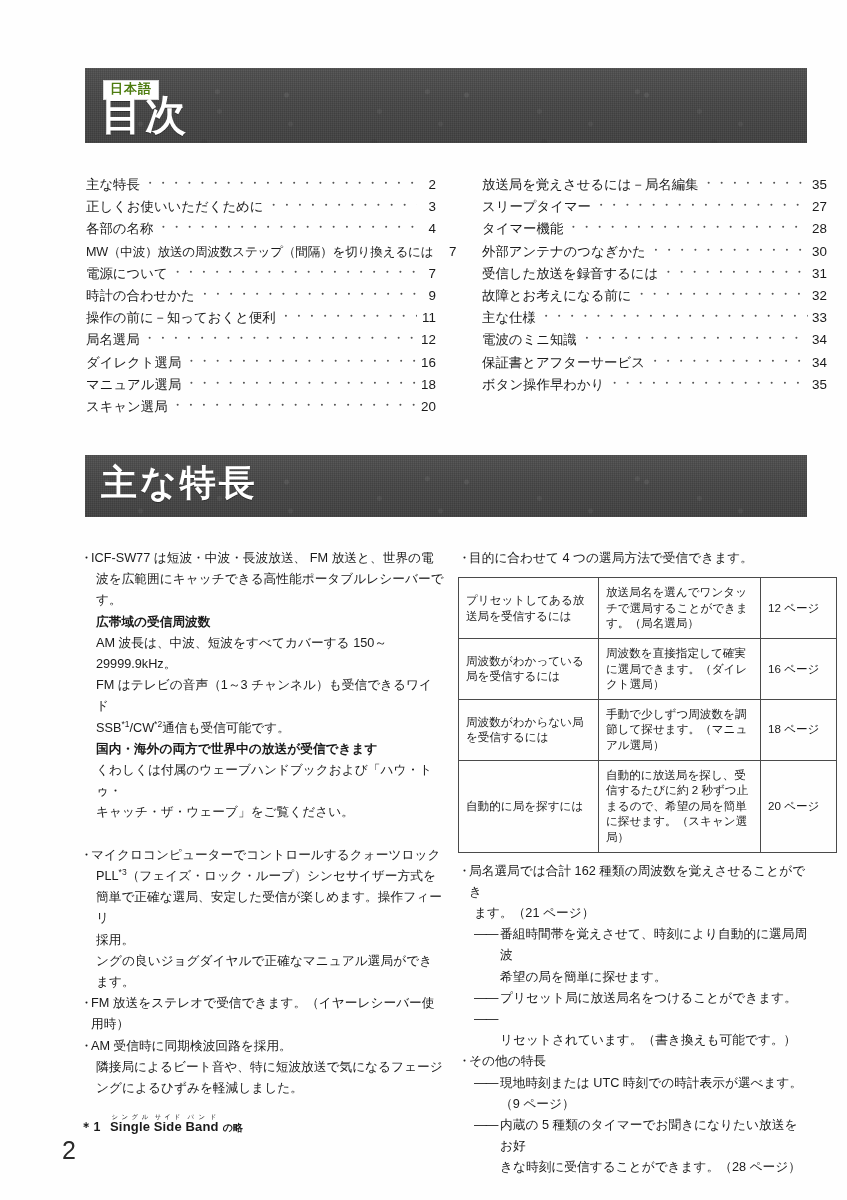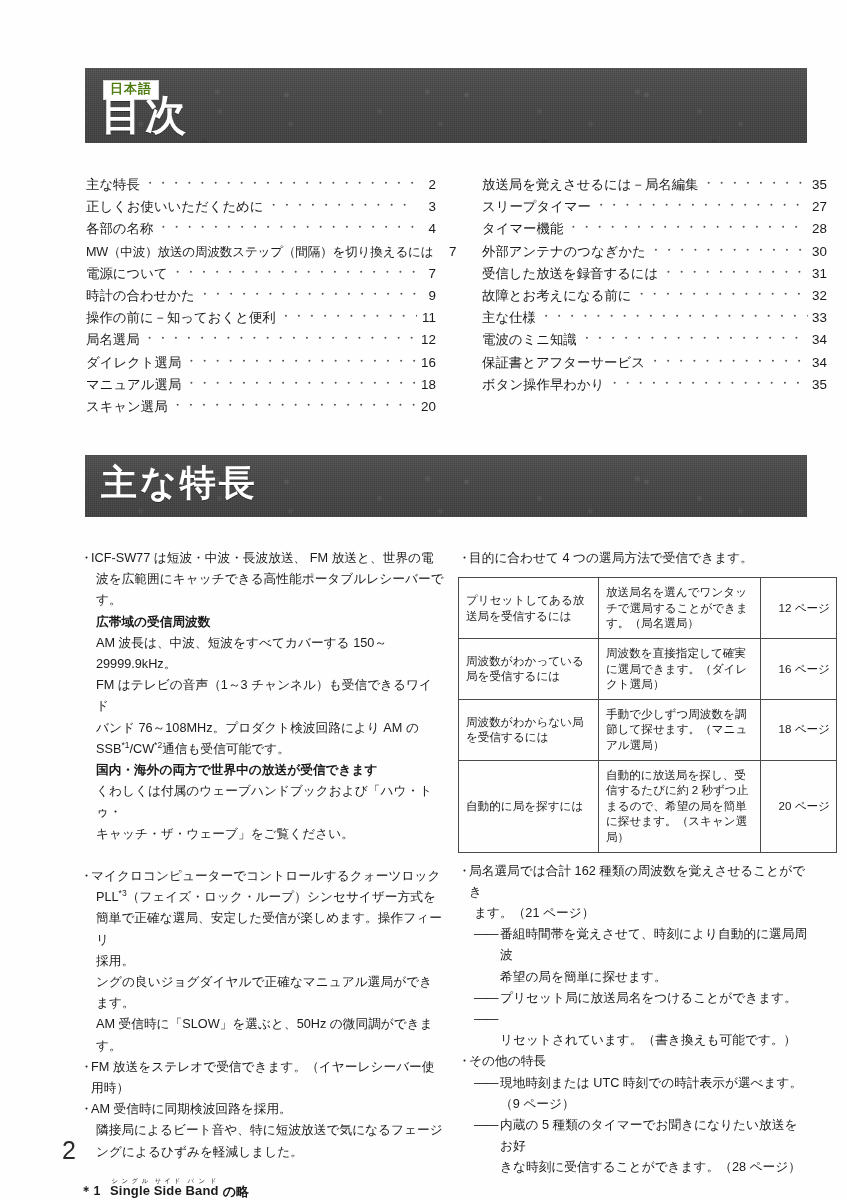--- a/index.html
+++ b/index.html
@@ -135,39 +135,39 @@
   .fn-num { flex: 0 0 auto; width: 30px; letter-spacing: 1px; }
   .fn-terms { flex: 0 0 auto; }
   ruby { ruby-position: over; }
   rt {
     font-size: 6.4px;
     font-weight: normal;
     letter-spacing: .5px;
     line-height: 1;
   }
   .fn-terms .en { font-size: 13px; letter-spacing: .2px; }
-  .fn-suffix { font-weight: bold; font-size: 13px; margin-left: 4px; }
+  .fn-suffix { font-weight: bold; font-size: 10px; margin-left: 4px; }
 
   
   .tune-table {
     margin-top: 8px;
     border-collapse: collapse;
     width: 348px;
     table-layout: fixed;
   }
   .tune-table td {
     border: 1px solid #4a4a4a;
     padding: 6px 6px 7px 7px;
     font-size: 11.6px;
     line-height: 15.6px;
     vertical-align: middle;
   }
   .tune-table td.c1 { width: 126px; }
   .tune-table td.c2 { width: 148px; }
-  .tune-table td.c3 { width: 62px; text-align: right; white-space: nowrap; }
+  .tune-table td.c3 { width: 62px; text-align: left; white-space: nowrap; }
 
   
   #page-number {
     position: absolute;
     left: 62px;
     top: 1136px;
     font-size: 25px;
     color: #2a2a2a;
   }
 </style>
@@ -304,38 +304,36 @@
 
     <div class="li">
       <span class="mark">・</span>
       <span class="txt">ICF-SW77 は短波・中波・長波放送、 FM 放送と、世界の電</span>
     </div>
     <div class="sub">波を広範囲にキャッチできる高性能ポータブルレシーバーです。</div>
 
     <div class="bold-sub">広帯域の受信周波数</div>
     <div class="sub">AM 波長は、中波、短波をすべてカバーする 150～29999.9kHz。</div>
     <div class="sub">FM はテレビの音声（1～3 チャンネル）も受信できるワイド</div>
-    <div class="sub">バンド 76～108MHz。プロダクト検波回路により AM の</div>
     <div class="sub"><span>SSB</span><sup>*1</sup><span>/CW</span><sup>*2</sup><span>通信も受信可能です。</span></div>
 
     <div class="bold-sub">国内・海外の両方で世界中の放送が受信できます</div>
     <div class="sub">くわしくは付属のウェーブハンドブックおよび「ハウ・トゥ・</div>
     <div class="sub">キャッチ・ザ・ウェーブ」をご覧ください。</div>
 
     <div class="spacer-line"></div>
 
     <div class="li">
       <span class="mark">・</span>
       <span class="txt">マイクロコンピューターでコントロールするクォーツロック</span>
     </div>
     <div class="sub"><span>PLL</span><sup>*3</sup><span>（フェイズ・ロック・ループ）シンセサイザー方式を</span></div>
     <div class="sub">簡単で正確な選局、安定した受信が楽しめます。操作フィーリ</div>
     <div class="sub">採用。</div>
     <div class="sub">ングの良いジョグダイヤルで正確なマニュアル選局ができます。</div>
-    <div class="sub">AM 受信時に「SLOW」を選ぶと、50Hz の微同調ができます。</div>
 
     <div class="li">
       <span class="mark">・</span>
       <span class="txt">FM 放送をステレオで受信できます。（イヤーレシーバー使用時）</span>
     </div>
 
     <div class="li">
       <span class="mark">・</span>
       <span class="txt">AM 受信時に同期検波回路を採用。</span>
     </div>

